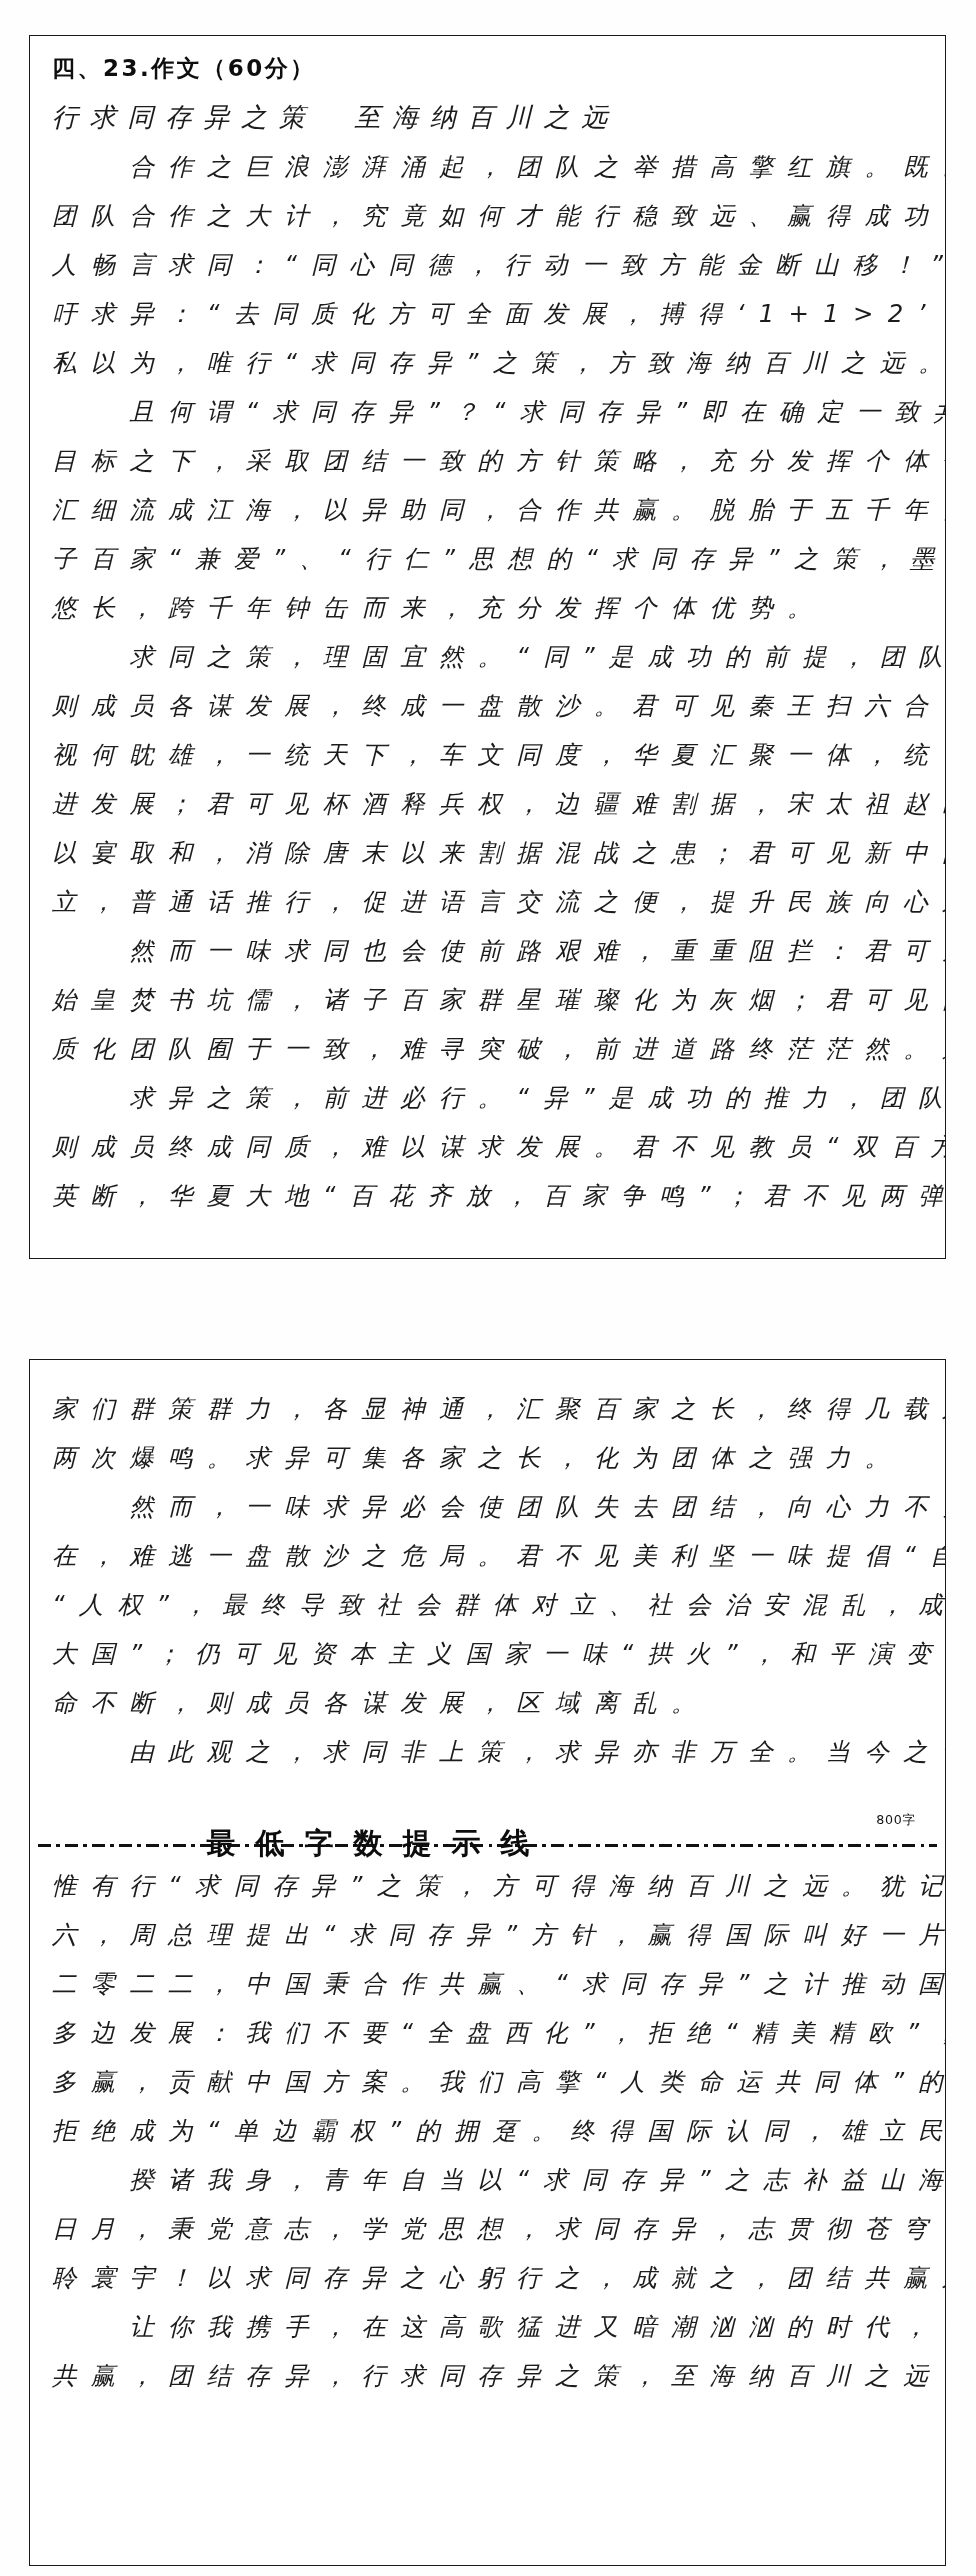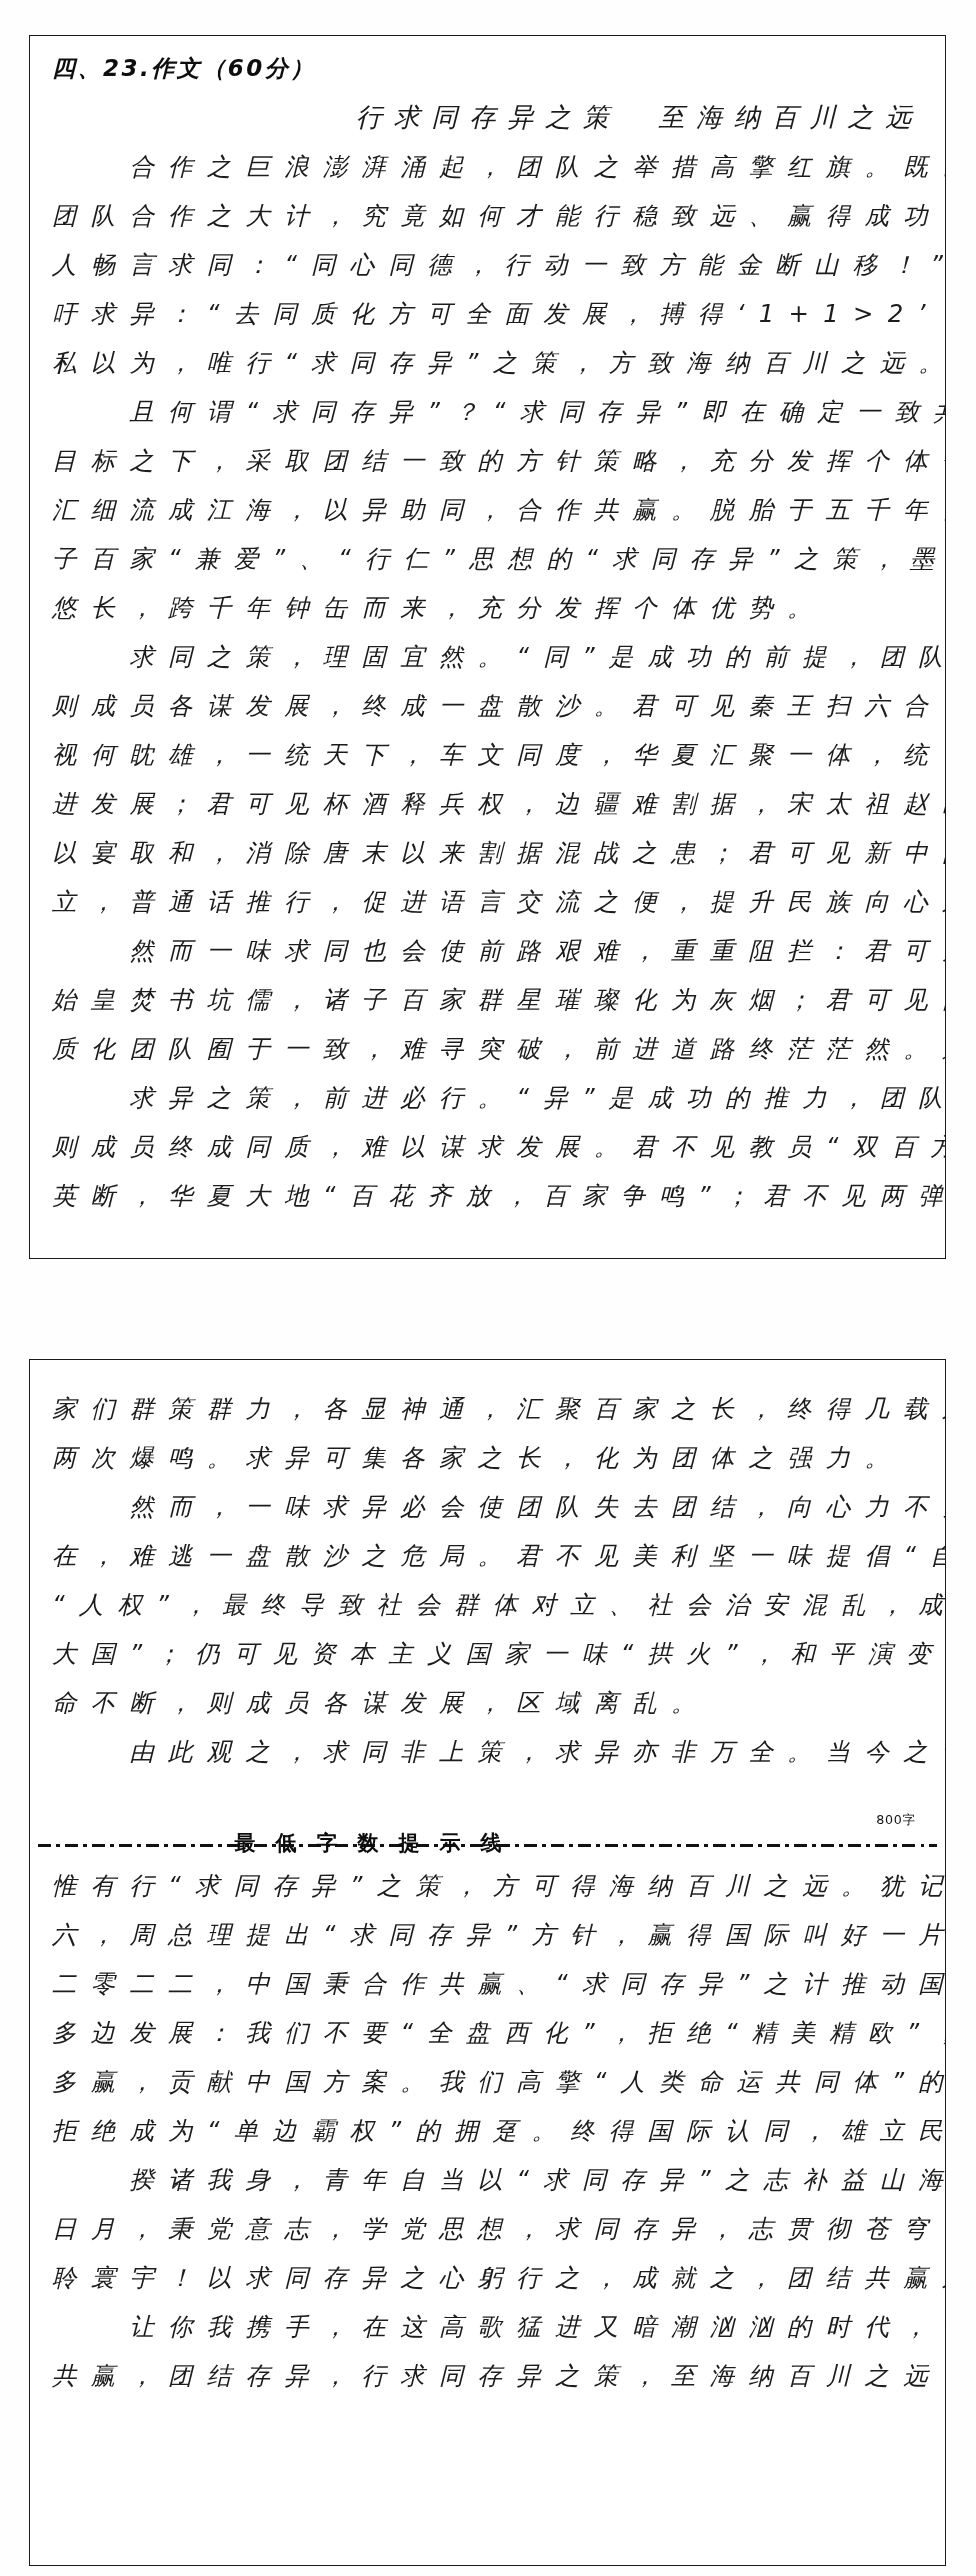--- a/index.html
+++ b/index.html
@@ -12,28 +12,28 @@
   .sheet{
     position:absolute;left:29px;width:917px;
     background:#ffffff;border:1.7px solid #1a1a1a;
     box-sizing:border-box;overflow:hidden;
   }
   #sheet1{top:35px;height:1224px;padding-top:8.4px;}
   #sheet2{top:1359px;height:1207px;padding-top:23.6px;}
   .row{
     height:49px;line-height:49px;
     padding:0 22px;box-sizing:border-box;
-    white-space:pre;overflow:hidden;font-style:italic;
+    white-space:pre;overflow:hidden;
   }
   .q-header{
     font-weight:bold;font-size:23px;letter-spacing:2.5px;
     color:#0e0e0e;
   }
   .essay-title{
-    text-align:right;font-size:26px;letter-spacing:11.8px;
+    text-align:left;font-size:26px;letter-spacing:11.8px;
     font-style:italic;
   }
   .essay-line{
     font-size:24.4px;letter-spacing:14.3px;
     font-style:italic;
   }
   
   .marker-row{
     position:relative;height:49px;padding:0;margin-top:36px;
   }
@@ -44,21 +44,21 @@
   }
   .dash-line{
     position:absolute;left:8.4px;right:8.4px;top:32px;height:3.4px;
     background:repeating-linear-gradient(90deg,
       #111 0 13.5px, transparent 13.5px 18.5px,
       #111 18.5px 22px, transparent 22px 27px);
   }
   .marker-label{
     position:absolute;top:13.5px;left:0;right:219px;
     text-align:center;
-    font-weight:bold;font-size:21px;letter-spacing:20px;
+    font-weight:bold;font-size:29px;letter-spacing:20px;
     line-height:37px;color:#0d0d0d;
   }
 </style>
 </head>
 <body>
 
 <section class="sheet" id="sheet1">
   <div class="row q-header">四、23.作文（60分）</div>
   <div class="row essay-title">行求同存异之策　至海纳百川之远</div>
   <div>

